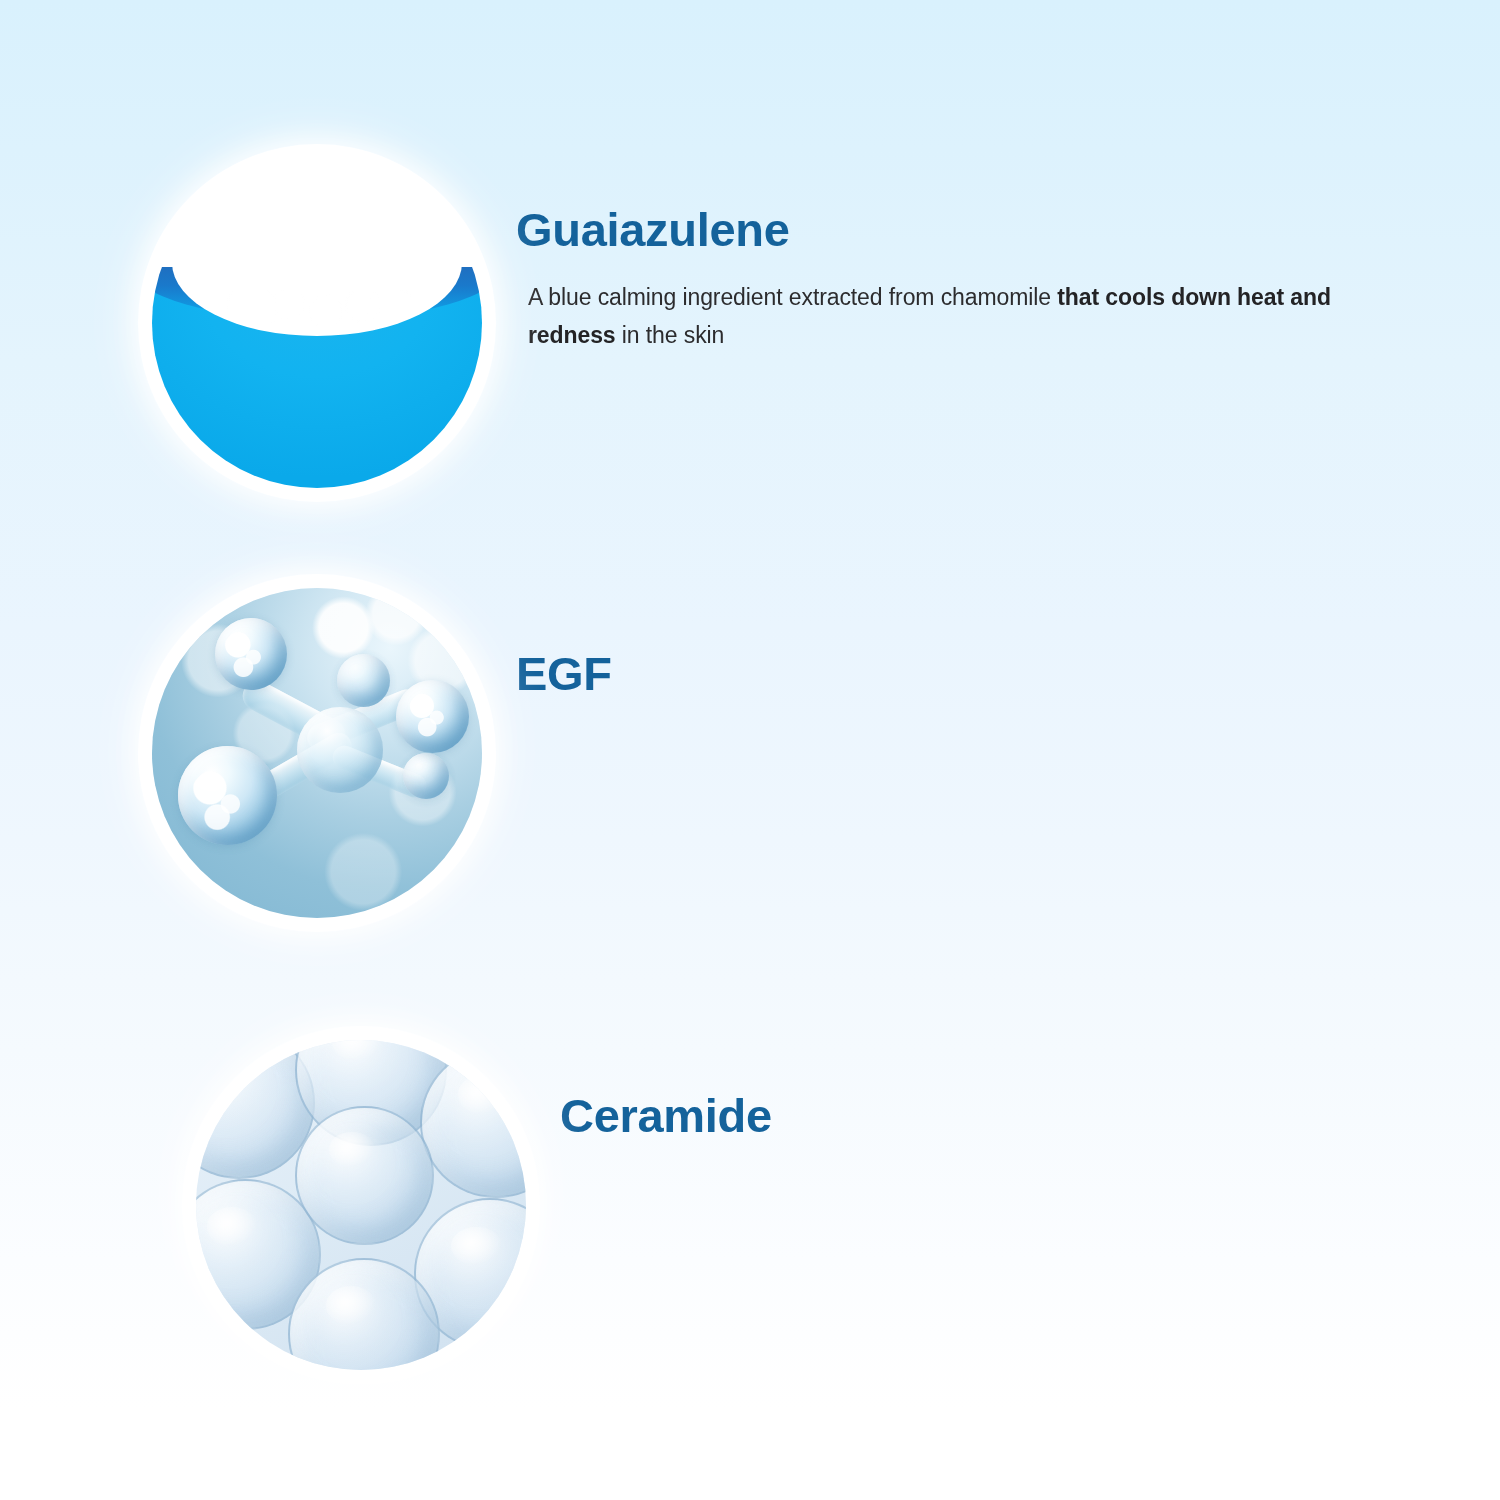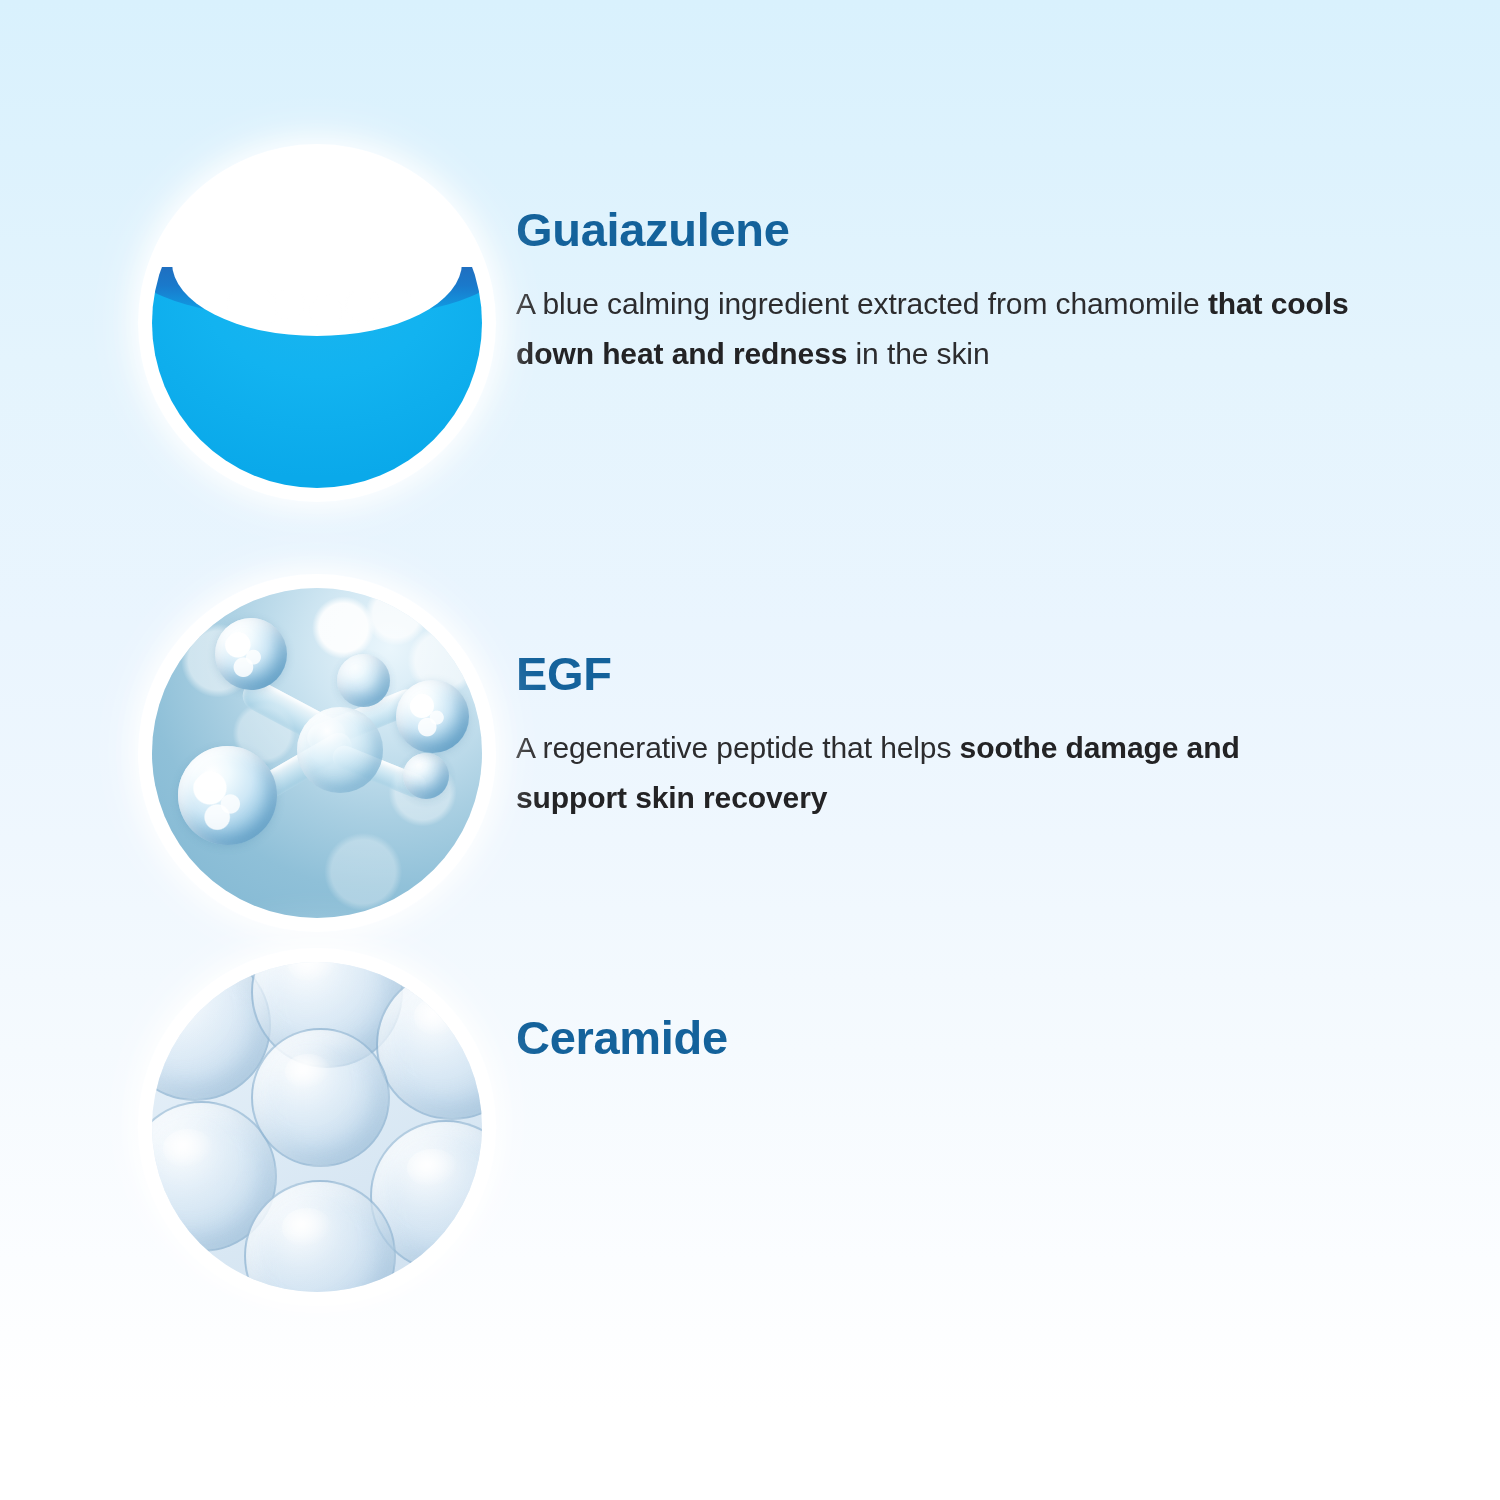--- a/index.html
+++ b/index.html
@@ -35,21 +35,21 @@
   
   .row {
     position: absolute;
     left: 0;
     width: 1353px;
     display: flex;
     align-items: flex-start;
   }
   .row-1 { top: 148px; }
   .row-2 { top: 578px; }
-  .row-3 { top: 952px; }
+  .row-3 { top: 1030px; padding-left: 44px; }
 
   
   .media-wrap {
     position: relative;
     width: 360px;
     min-width: 360px;
     height: 360px;
     margin-left: 130px;
   }
 
@@ -237,24 +237,25 @@
     letter-spacing: -0.3px;
     line-height: 1.0;
     margin-bottom: 26px;
     white-space: nowrap;
   }
   .r2 .heading { }
   .r3 .heading { margin-bottom: 28px; }
 
   .desc {
     color: #2c2c2e;
-    font-size: 30px;
+    font-size: 23px;
     line-height: 1.65;
     font-weight: normal;
     letter-spacing: -0.1px;
+    margin-left: 12px;
   }
   .desc b { font-weight: bold; color: #232325; }
 </style>
 </head>
 <body>
 
 <div class="page">
 
   <div class="row row-1 r1">
     <div class="media-wrap">
@@ -288,23 +289,20 @@
         <div class="atom a1"></div>
         <div class="atom a3"></div>
         <div class="atom a2"></div>
         <div class="spark s1"></div>
         <div class="spark s2"></div>
         <div class="spark s3"></div>
       </div>
     </div>
     <div class="content">
       <div class="heading">EGF</div>
-      <div class="desc">
-        <span>A regenerative peptide that helps </span><b>soothe damage and support skin recovery</b>
-      </div>
     </div>
   </div>
 
   <div class="row row-3 r3">
     <div class="media-wrap">
       <div class="media bubbles">
         <div class="sph p1"></div>
         <div class="sph p2"></div>
         <div class="sph p3"></div>
         <div class="sph p5"></div>

